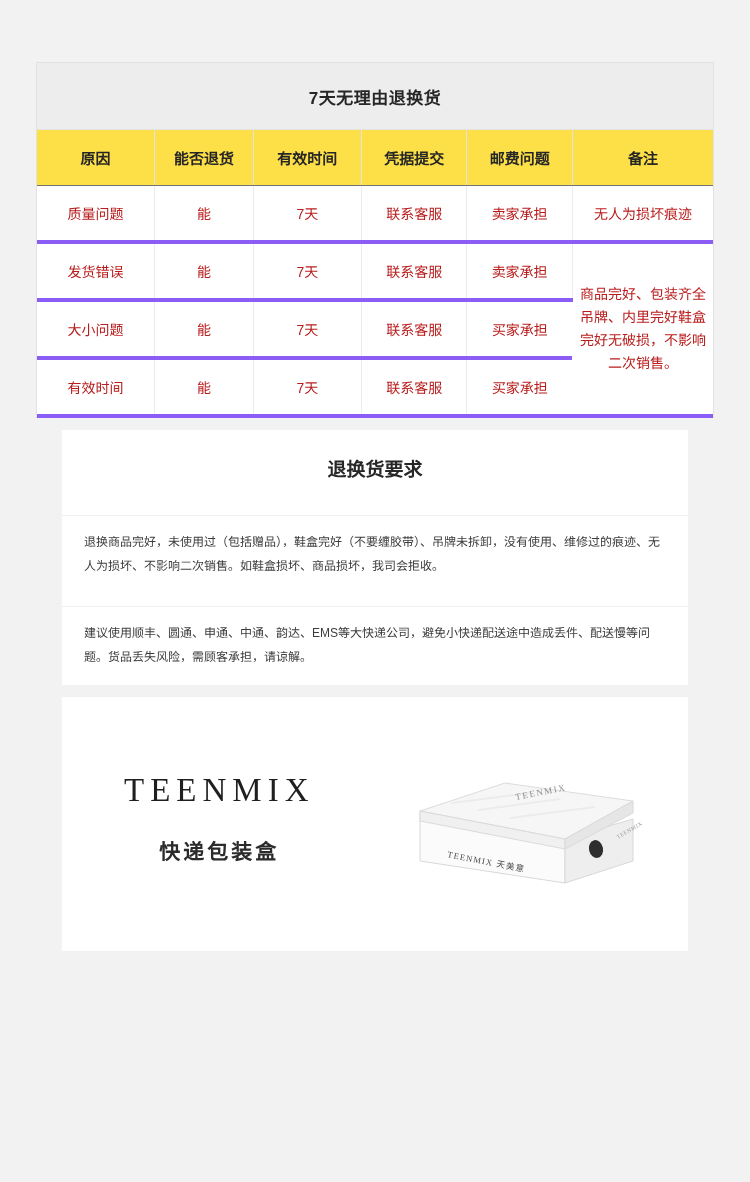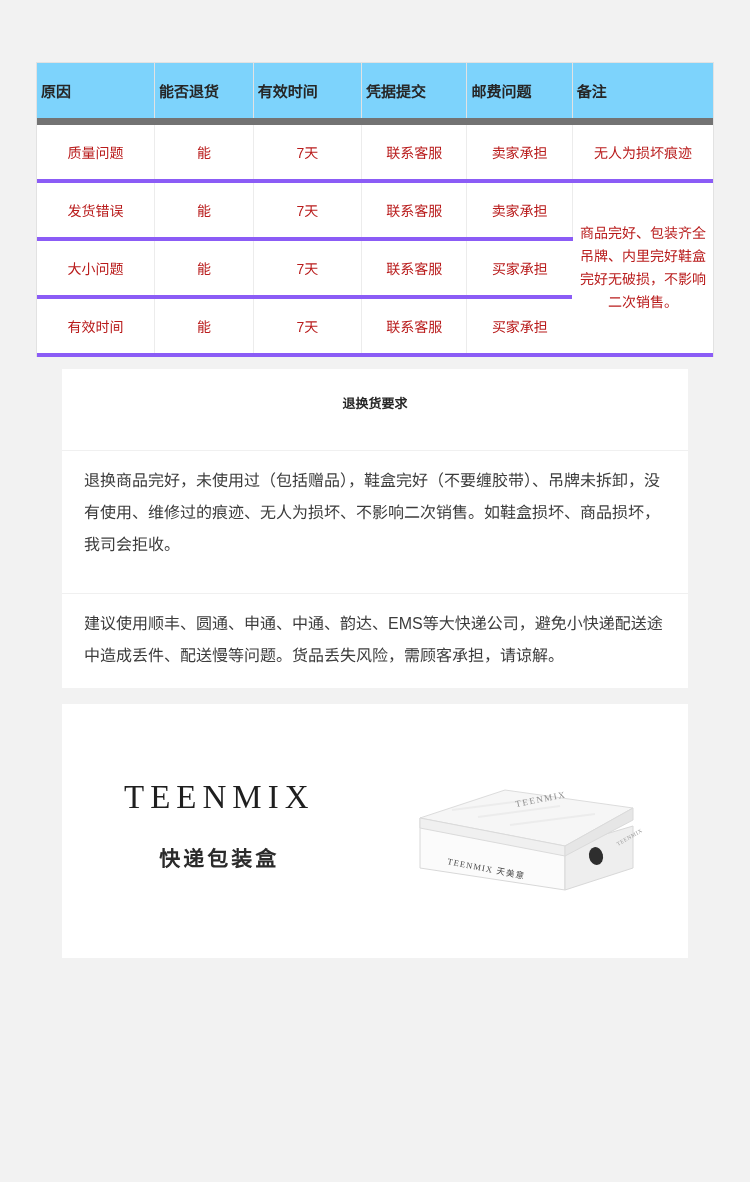--- a/index.html
+++ b/index.html
@@ -60,28 +60,28 @@
     caption-side: top;
     background: #ededed;
     font-size: 17px;
     font-weight: bold;
     color: #262626;
     padding: 21px 0 20px 0;
     letter-spacing: 0.5px;
     border-bottom: 1px solid #e2e2e2;
   }
   table.policy th {
-    background: #7dd3fc;
+    background: #fde047;
     font-size: 15px;
     font-weight: bold;
     color: #262626;
     padding: 17px 4px;
     border-right: 1px solid #e2e2e2;
-    border-bottom: 7px solid #737373;
-    text-align: left;
+    border-bottom: 1px solid #737373;
+    text-align: center;
   }
   table.policy th:last-child { border-right: none; }
   table.policy td {
     background: #ffffff;
     font-size: 14px;
     color: #b91c1c;
     padding: 17px 6px;
     border-right: 1px solid #ececec;
     border-bottom: 4px solid #8b5cf6;
     text-align: center;
@@ -101,28 +101,28 @@
   col.c5 { width: 15.6%; }
   col.c6 { width: 20.8%; }
 
   
   .req-panel {
     margin: 12px 62px 0 62px;
     background: #ffffff;
   }
   .req-title {
     text-align: center;
-    font-size: 13px;
+    font-size: 19px;
     font-weight: bold;
     color: #262626;
     padding: 24px 0 22px 0;
     margin: 0;
   }
   .req-item {
-    font-size: 16px;
+    font-size: 12px;
     line-height: 2.0;
     color: #3c3c3c;
     padding: 14px 22px 16px 22px;
     border-top: 1px solid #f0f0f0;
   }
   .req-item.shaded {
     background: #f7f7f7;
   }
 
   
@@ -167,20 +167,21 @@
   }
 </style>
 </head>
 <body>
 
 <div class="page">
 
 
   <div class="table-wrap">
     <table class="policy">
+      <caption>7天无理由退换货</caption>
       <colgroup>
         <col class="c1">
           <col class="c2">
           <col class="c3">
           <col class="c4">
           <col class="c5">
           <col class="c6">
       </colgroup>
       <thead>
         <tr>

